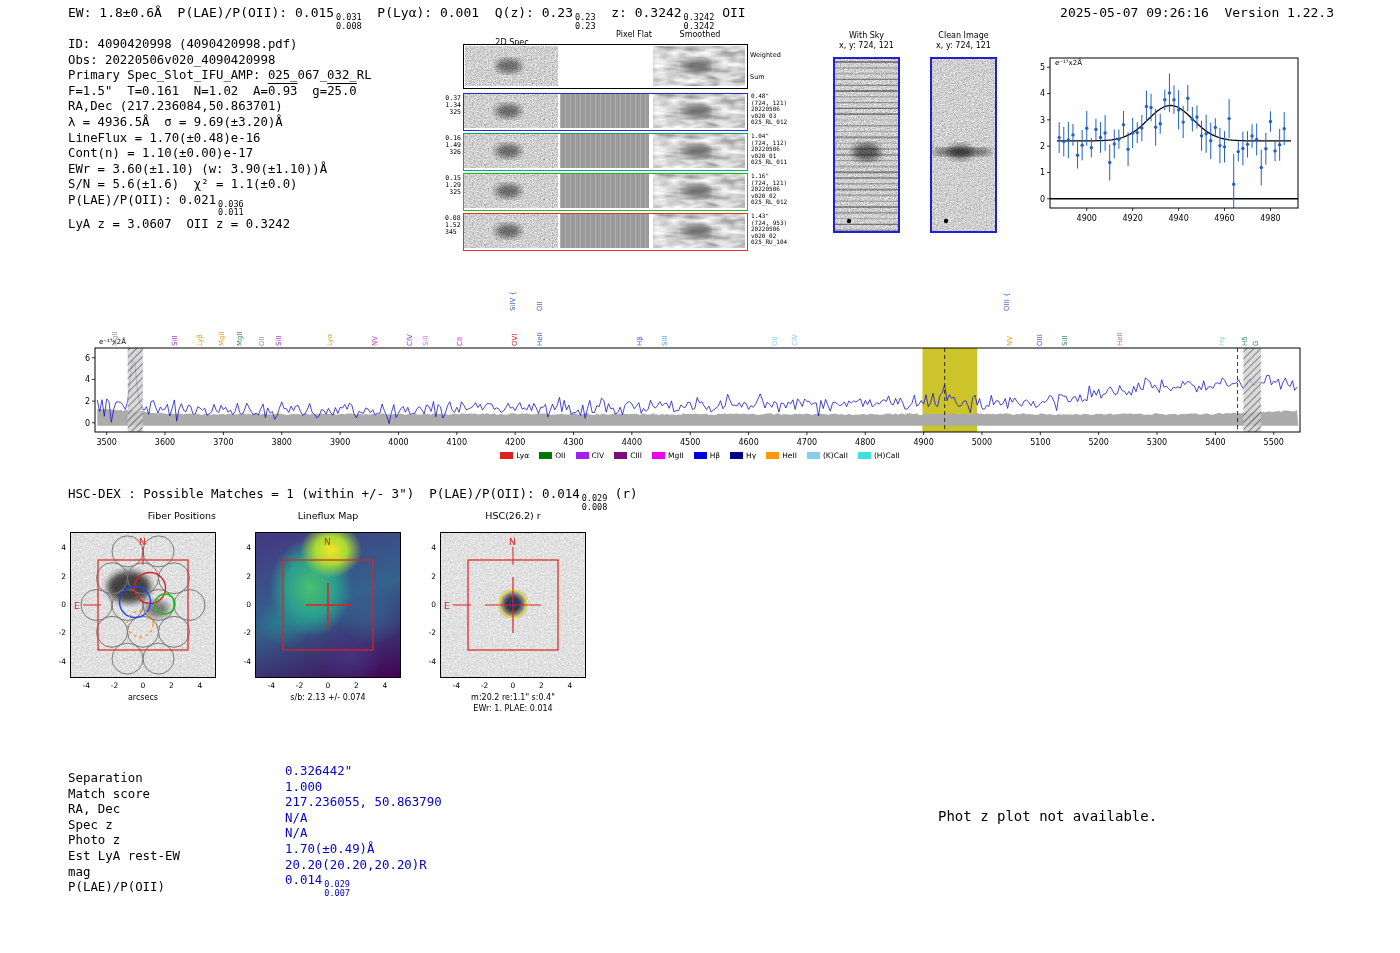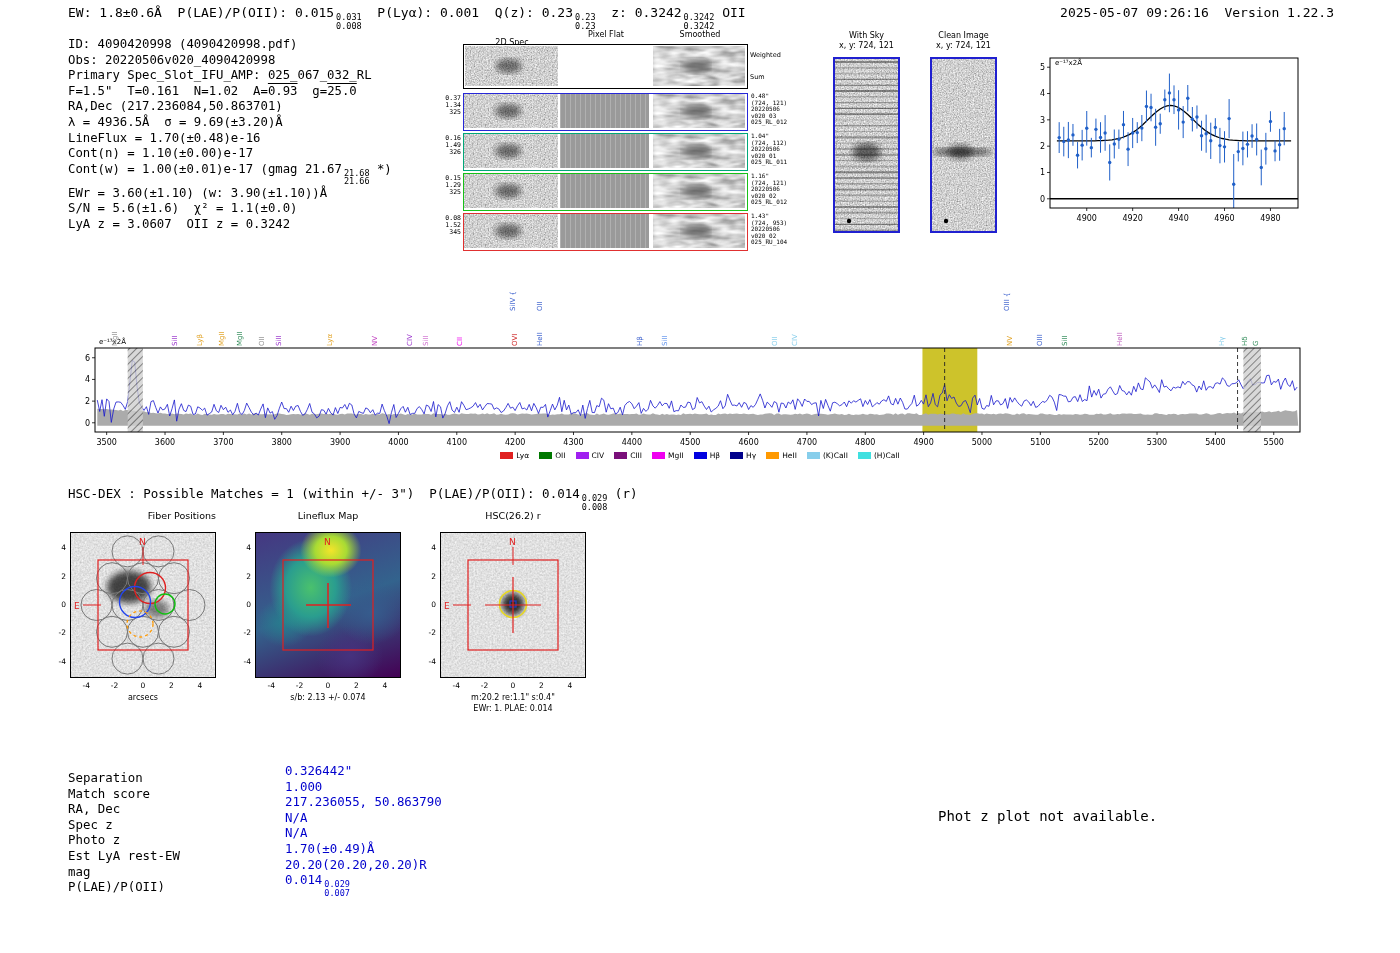--- a/index.html
+++ b/index.html
@@ -65,28 +65,28 @@
 
 <div class="abs" id="info" style="left:68px;top:37px">
     <div class="mono infoline"><span>ID: 4090420998 (4090420998.pdf)</span></div>
     <div class="mono infoline"><span>Obs: 20220506v020_4090420998</span></div>
     <div class="mono infoline"><span>Primary Spec_Slot_IFU_AMP: 025_067_032_RL</span></div>
     <div class="mono infoline"><span>F=1.5"  T=0.161  N=1.02  A=</span><span class="over">0.93</span><span>  g=</span><span class="over">25.0</span></div>
     <div class="mono infoline"><span>RA,Dec (217.236084,50.863701)</span></div>
     <div class="mono infoline"><span>λ = 4936.5Å  σ = 9.69(±3.20)Å</span></div>
     <div class="mono infoline"><span>LineFlux = 1.70(±0.48)e-16</span></div>
     <div class="mono infoline"><span>Cont(n) = 1.10(±0.00)e-17</span></div>
-    <div class="mono infoline"><span>Cont(w) = 1.00(±0.01)e-17 (gmag 21.67</span><span class="supsub"><span>21.68</span><span>21.66</span></span><span> *)</span></div>
     <div class="mono infoline"><span>EWr = 3.60(±1.10) (w: 3.90(±1.10))Å</span></div>
     <div class="mono infoline"><span>S/N = 5.6(±1.6)  χ² = 1.1(±0.0)</span></div>
+    <div class="mono infoline"><span>P(LAE)/P(OII): 0.021</span><span class="supsub"><span>0.036</span><span>0.011</span></span></div>
     <div class="mono infoline"><span>LyA z = 3.0607  OII z = 0.3242</span></div>
   </div>
 
 <div class="abs sans" style="left:466px;top:38px;width:92px;text-align:center;font-size:8px">2D Spec</div>
-<div class="abs sans" style="left:560px;top:30px;width:92px;text-align:center;font-size:8px">Pixel Flat</div>
+<div class="abs sans" style="left:560px;top:30px;width:92px;text-align:right;font-size:8px">Pixel Flat</div>
 <div class="abs sans" style="left:653px;top:30px;width:94px;text-align:center;font-size:8px">Smoothed</div>
 <div class="abs sans" style="left:750px;top:51px;font-size:6.5px">Weighted</div>
 <div class="abs sans" style="left:750px;top:73px;font-size:6.5px">Sum</div>
 <div class="abs" id="spec2drows" style="left:445px;top:44px;width:380px;height:215px">
     <div class="abs" style="left: 18px; top: 0px; width: 285px; height: 45px; border: 1.8px solid rgb(0, 0, 0); background: rgb(255, 255, 255);">
       <svg width="93" height="40" style="position:absolute;left:1px;top:1px">
         <rect width="93" height="40" fill="#888" filter="url(#nzFine)"></rect>
         <ellipse cx="43.71" cy="20" rx="13" ry="7" fill="#000" opacity="0.5" filter="url(#blb)"></ellipse>
       </svg>
       <svg width="92" height="40" style="position:absolute;left:189px;top:1px">
@@ -167,21 +167,21 @@
       <svg width="94" height="34" style="position:absolute;left:0px;top:0px">
         <rect width="94" height="34" fill="#888" filter="url(#nzFine)"></rect>
         <ellipse cx="44.18" cy="17" rx="13" ry="7" fill="#000" opacity="0.5" filter="url(#blb)"></ellipse>
       </svg>
       <div class="abs" style="left: 96px; top: 0px; width: 89px; height: 34px; background-color: rgb(154, 154, 154); background-image: repeating-linear-gradient(90deg, rgba(255, 255, 255, 0.22) 0px, rgba(255, 255, 255, 0.22) 1px, rgba(0, 0, 0, 0) 1px, rgba(0, 0, 0, 0) 5px);"></div>
       <svg width="92" height="34" style="position:absolute;left:189px;top:0px">
         <rect width="92" height="34" fill="#888" filter="url(#nzCoarse)"></rect>
         <ellipse cx="43.239999999999995" cy="17" rx="13" ry="7" fill="#000" opacity="0.5" filter="url(#blb)"></ellipse>
       </svg>
     </div>
-    <div class="abs mono" style="left: 0px; top: 171px; width: 16px; font-size: 6.5px; line-height: 7px; text-align: right; white-space: normal;">
+    <div class="abs mono" style="left: 0px; top: 171px; width: 16px; font-size: 6.5px; line-height: 7px; white-space: normal;">
       <div>0.08</div>
       <div>1.52</div>
       <div>345</div>
     </div>
     <div class="abs mono" style="left: 306px; top: 169px; width: 70px; font-size: 6px; line-height: 6.6px; white-space: normal;">
       <div>1.43"</div>
       <div>(724, 953)</div>
       <div>20220506</div>
       <div>v020_02</div>
       <div>025_RU_104</div>

